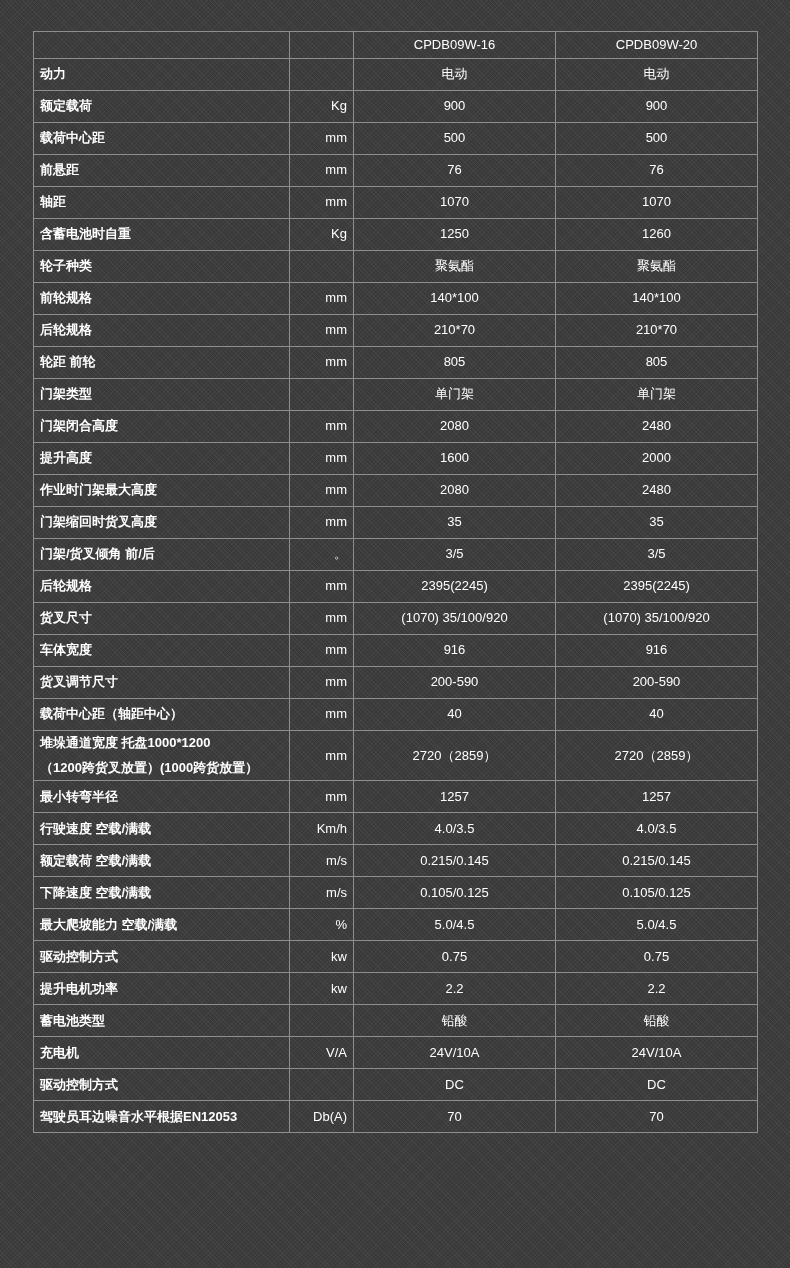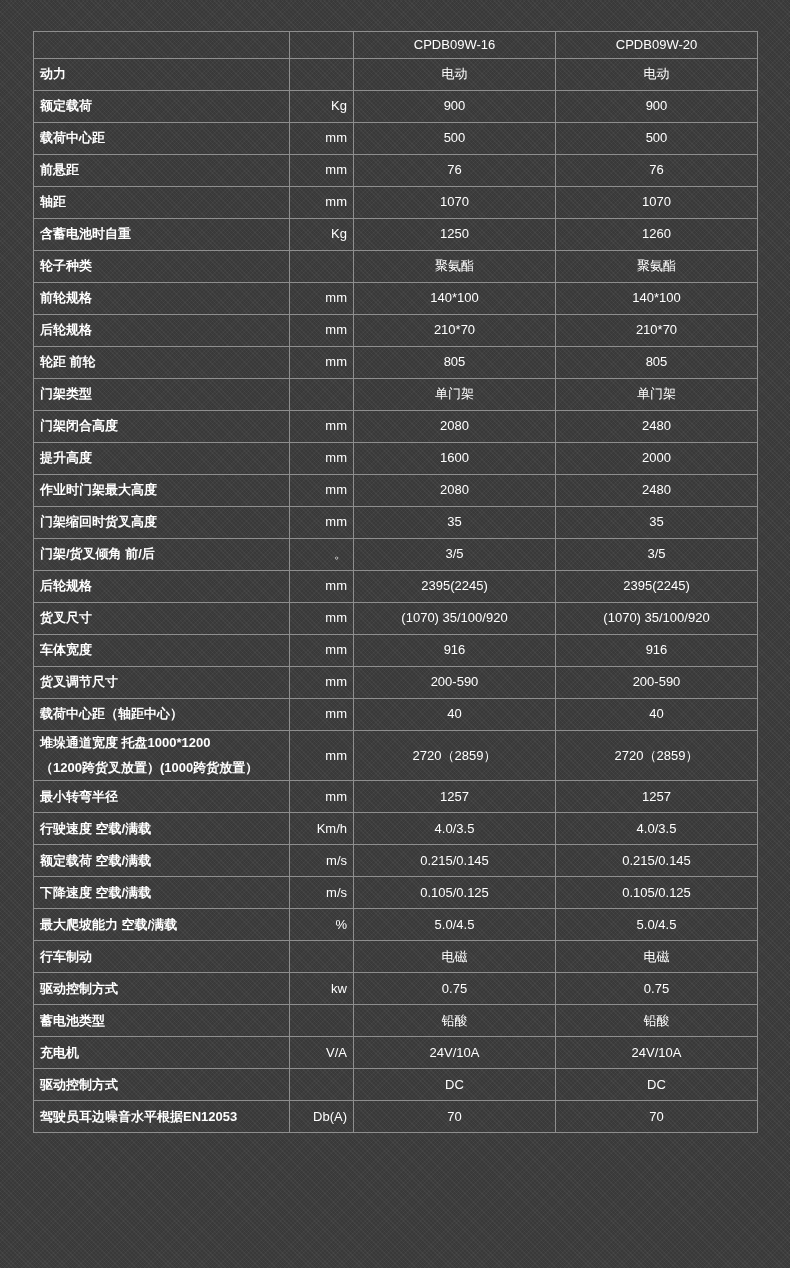--- a/index.html
+++ b/index.html
@@ -257,30 +257,30 @@
           <td class="val">0.105/0.125</td>
           <td class="val">0.105/0.125</td>
         </tr>
         <tr class="row">
           <td class="label">最大爬坡能力 空载/满载</td>
           <td class="unit">%</td>
           <td class="val">5.0/4.5</td>
           <td class="val">5.0/4.5</td>
         </tr>
         <tr class="row">
-          <td class="label">行车制动</td>
-          <td class="unit"></td>
-          <td class="val">电磁</td>
-          <td class="val">电磁</td>
-        </tr>
-        <tr class="row">
           <td class="label">驱动控制方式</td>
           <td class="unit">kw</td>
           <td class="val">0.75</td>
           <td class="val">0.75</td>
+        </tr>
+        <tr class="row">
+          <td class="label">提升电机功率</td>
+          <td class="unit">kw</td>
+          <td class="val">2.2</td>
+          <td class="val">2.2</td>
         </tr>
         <tr class="row">
           <td class="label">蓄电池类型</td>
           <td class="unit"></td>
           <td class="val">铅酸</td>
           <td class="val">铅酸</td>
         </tr>
         <tr class="row">
           <td class="label">充电机</td>
           <td class="unit">V/A</td>

